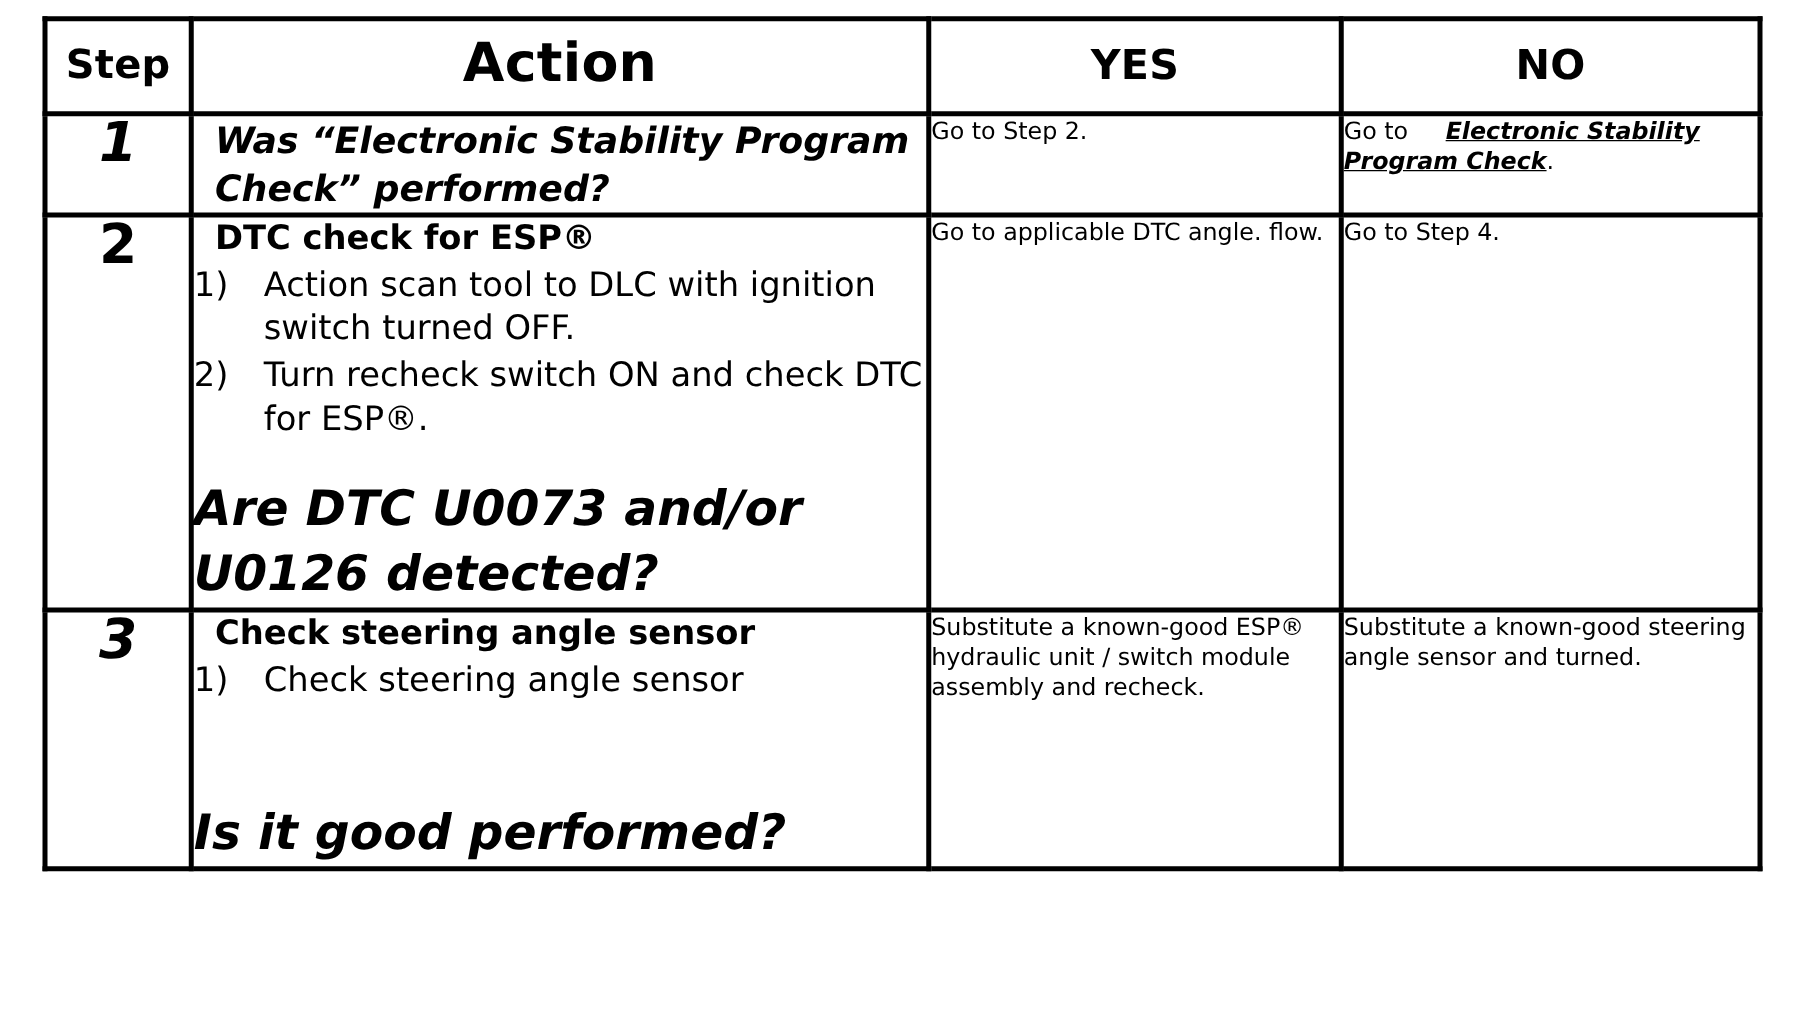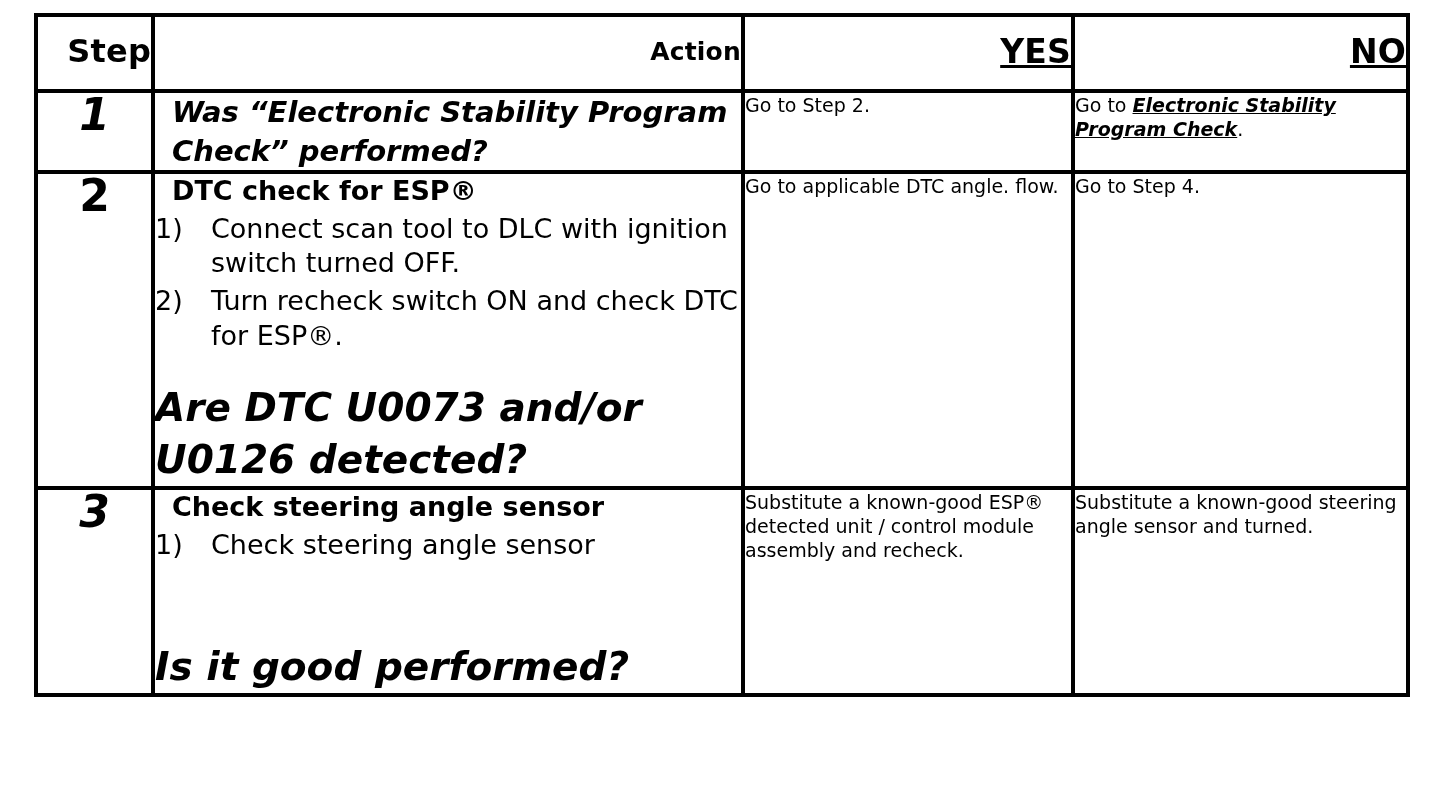--- a/index.html
+++ b/index.html
@@ -41,32 +41,32 @@
 
   
   col.c-step   { width: 117px; }
   col.c-action { width: 590px; }
   col.c-yes    { width: 330px; }
   col.c-no     { width: 335px; }
 
   
   tr.head th {
     height: 64px;
-    text-align: right;
+    text-align: center;
     vertical-align: middle;
     font-weight: bold;
     font-size: 33px;
     letter-spacing: 0.2px;
     line-height: 1.0;
     padding: 2px 0 6px 0;
   }
   tr.head th.h-step   { font-size: 32px; }
-  tr.head th.h-action { font-size: 25px; }
+  tr.head th.h-action { font-size: 43px; }
   tr.head th.h-yes,
-  tr.head th.h-no     { font-size: 33px; text-decoration: underline; }
+  tr.head th.h-no     { font-size: 33px; }
 
   
   td.stepnum {
     text-align: center;
     vertical-align: top;
     font-size: 44px;
     font-weight: bold;
     padding-top: 16px;
     line-height: 1.0;
   }
@@ -124,20 +124,21 @@
   
   td.answer {
     padding: 10px 12px 12px 14px;
     font-size: 19px;
     line-height: 1.28;
   }
   .link-ref {
     font-weight: bold;
     font-style: italic;
     text-decoration: underline;
+    margin-left: 24px;
   }
 </style>
 </head>
 <body>
 
 <div class="page">
 
   <table class="flow">
     <colgroup>
       <col class="c-step">
@@ -170,21 +171,21 @@
         </td>
       </tr>
 
       <tr>
         <td class="stepnum">2</td>
         <td class="action">
           <div class="act-title">DTC check for ESP®</div>
           <ol class="act-list">
             <li>
               <span class="num">1)</span>
-              <span>Connect scan tool to DLC with ignition switch turned OFF.</span>
+              <span>Action scan tool to DLC with ignition switch turned OFF.</span>
             </li>
             <li>
               <span class="num">2)</span>
               <span>Turn recheck switch ON and check DTC for ESP®.</span>
             </li>
           </ol>
           <div class="spacer-sm"></div>
           <div class="act-question">Are DTC U0073 and/or U0126 detected?</div>
         </td>
         <td class="answer">
@@ -202,21 +203,21 @@
           <ol class="act-list">
             <li>
               <span class="num">1)</span>
               <span>Check steering angle sensor</span>
             </li>
           </ol>
           <div class="spacer-lg"></div>
           <div class="act-question">Is it good performed?</div>
         </td>
         <td class="answer">
-          <span>Substitute a known-good ESP® detected unit / control module assembly and recheck.</span>
+          <span>Substitute a known-good ESP® hydraulic unit / switch module assembly and recheck.</span>
         </td>
         <td class="answer">
           <span>Substitute a known-good steering angle sensor and turned.</span><span class="link-ref"></span><span></span>
         </td>
       </tr>
 
     </tbody>
   </table>
 
 </div>

